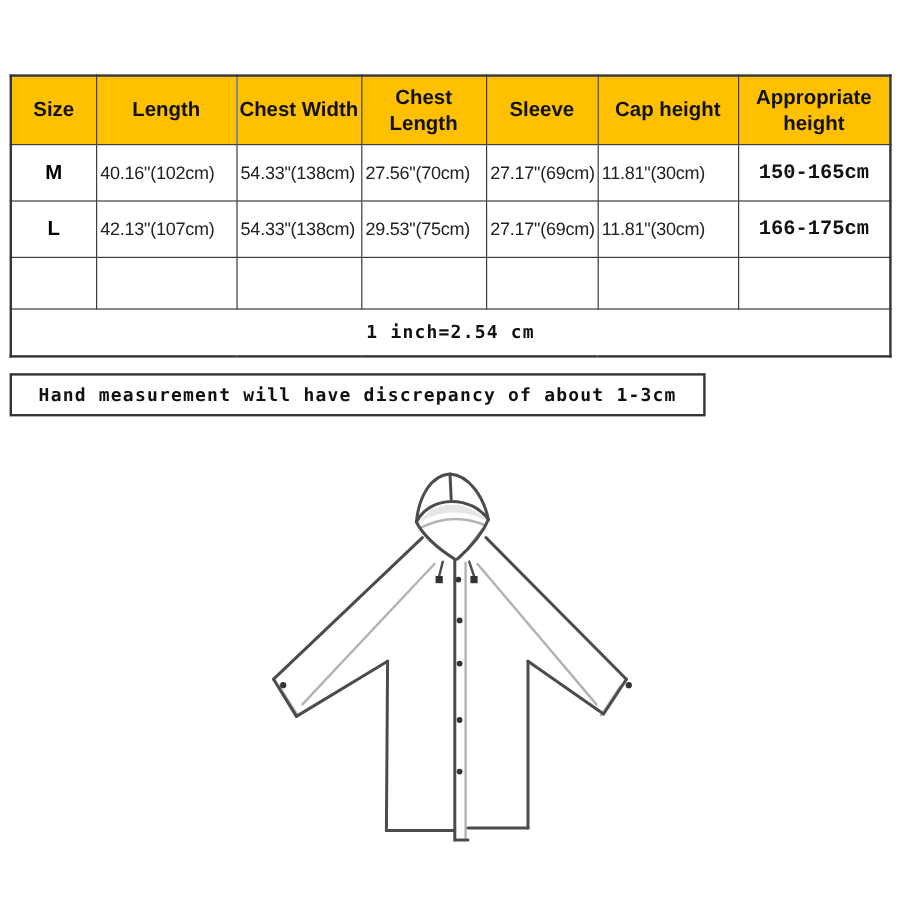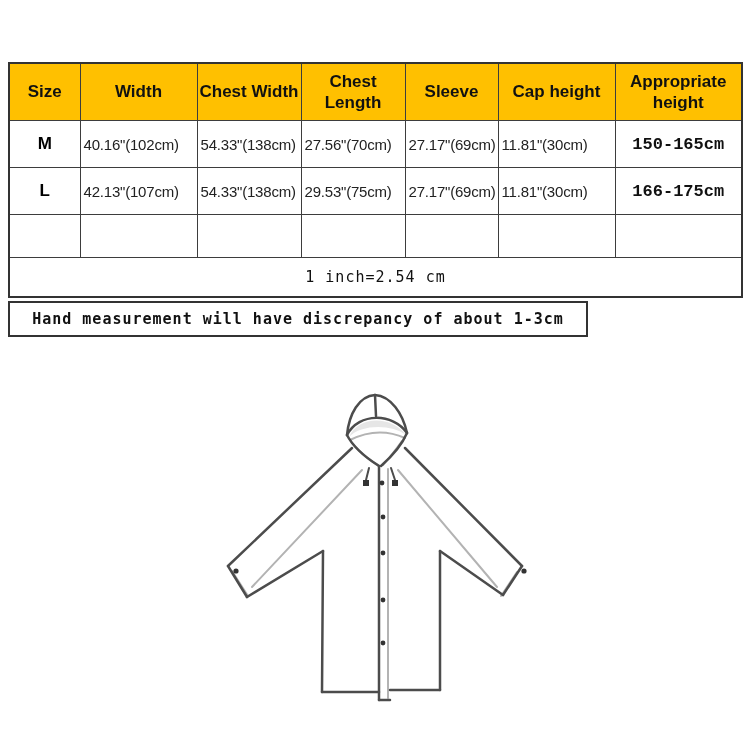--- a/index.html
+++ b/index.html
@@ -56,29 +56,29 @@
     font-weight:bold;
     font-size:17px;
     color:#111111;
     height:44px;
     font-family:Liberation Mono, monospace;
   }
   tr.empty-row td{ height:40px; }
   td.note-cell{
     text-align:center;
     font-family:"DejaVu Sans Mono","Liberation Mono",monospace;
-    font-weight:normal;
+    font-weight:bold;
     font-size:15px;
     color:#111111;
     height:36px;
     letter-spacing:1px;
     border-radius:11px;
   }
   .disclaimer-box{
-    margin-top:3px;
+    margin-top:13px;
     border:2px solid #333333;
     height:32px;
     display:flex;
     align-items:center;
     justify-content:center;
     font-family:"DejaVu Sans Mono","Liberation Mono",monospace;
     font-weight:bold;
     font-size:15px;
     color:#111111;
     letter-spacing:1px;
@@ -99,21 +99,21 @@
         <col style="width:117px">
         <col style="width:104px">
       <col style="width:104px">
         <col style="width:93px">
         <col style="width:117px">
         <col style="width:127px">
     </colgroup>
     <tbody>
       <tr>
         <th>Size</th>
-        <th>Width</th>
+        <th>Length</th>
         <th>Chest Width</th>
         <th>Chest Length</th>
         <th>Sleeve</th>
         <th>Cap height</th>
         <th>Appropriate height</th>
       </tr>
       <tr>
         <td class="c-size">M</td>
         <td class="c-data">40.16"(102cm)</td>
         <td class="c-data">54.33"(138cm)</td>

